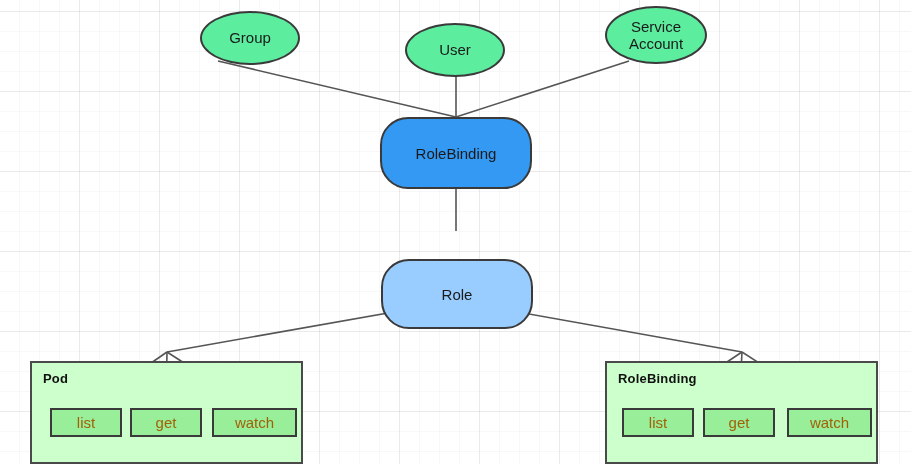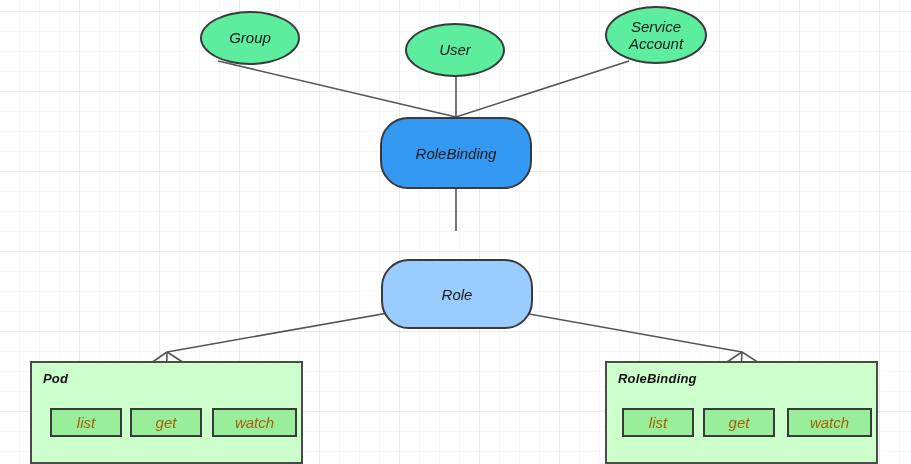--- a/index.html
+++ b/index.html
@@ -16,21 +16,20 @@
     height: 464px;
     overflow: hidden;
     background-color: #ffffff;
     background-image:
       linear-gradient(to right, rgba(0,0,0,0.055) 1px, transparent 1px),
       linear-gradient(to bottom, rgba(0,0,0,0.055) 1px, transparent 1px),
       linear-gradient(to right, rgba(0,0,0,0.028) 1px, transparent 1px),
       linear-gradient(to bottom, rgba(0,0,0,0.028) 1px, transparent 1px);
     background-size: 80px 80px, 80px 80px, 20px 20px, 20px 20px;
     background-position: -1px 11px, -1px 11px, -1px 11px, -1px 11px;
-    font-style: italic;
   }
   #edges {
     position: absolute;
     left: 0;
     top: 0;
     width: 911px;
     height: 464px;
     pointer-events: none;
   }
   .node {

